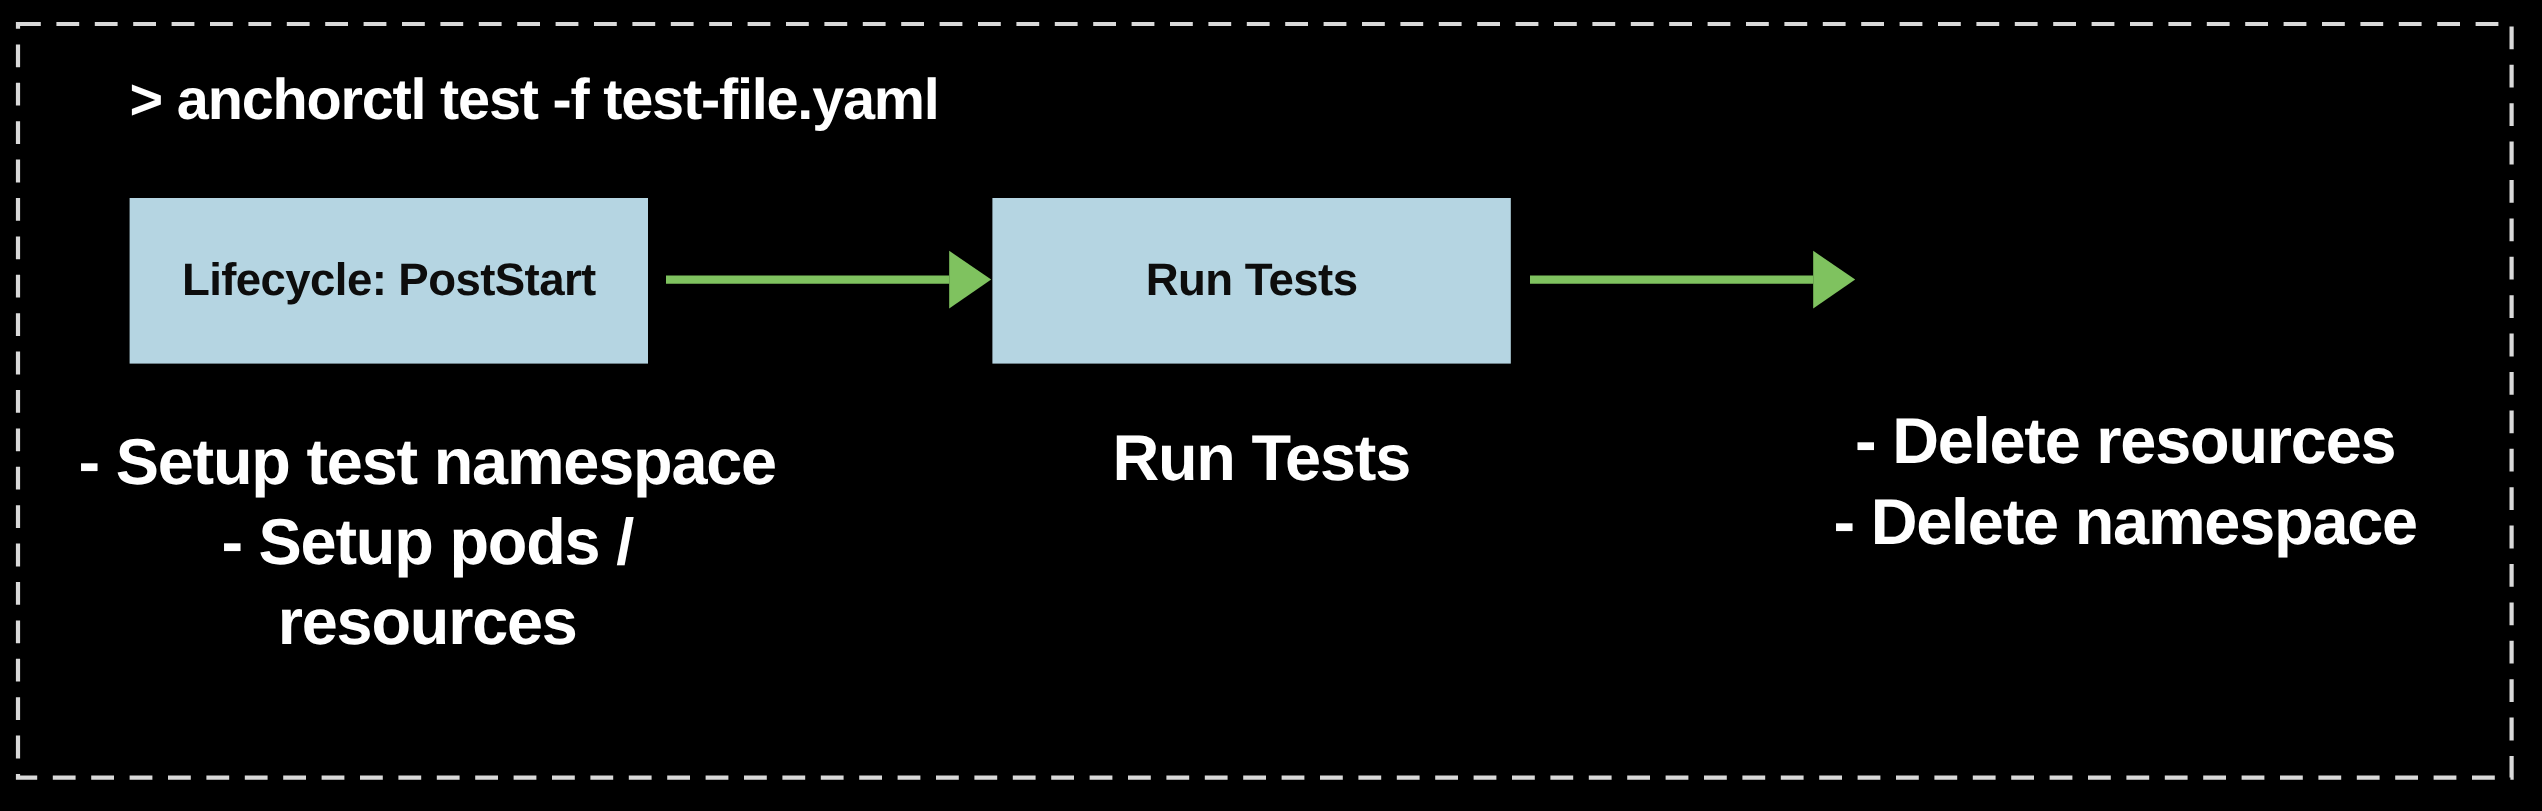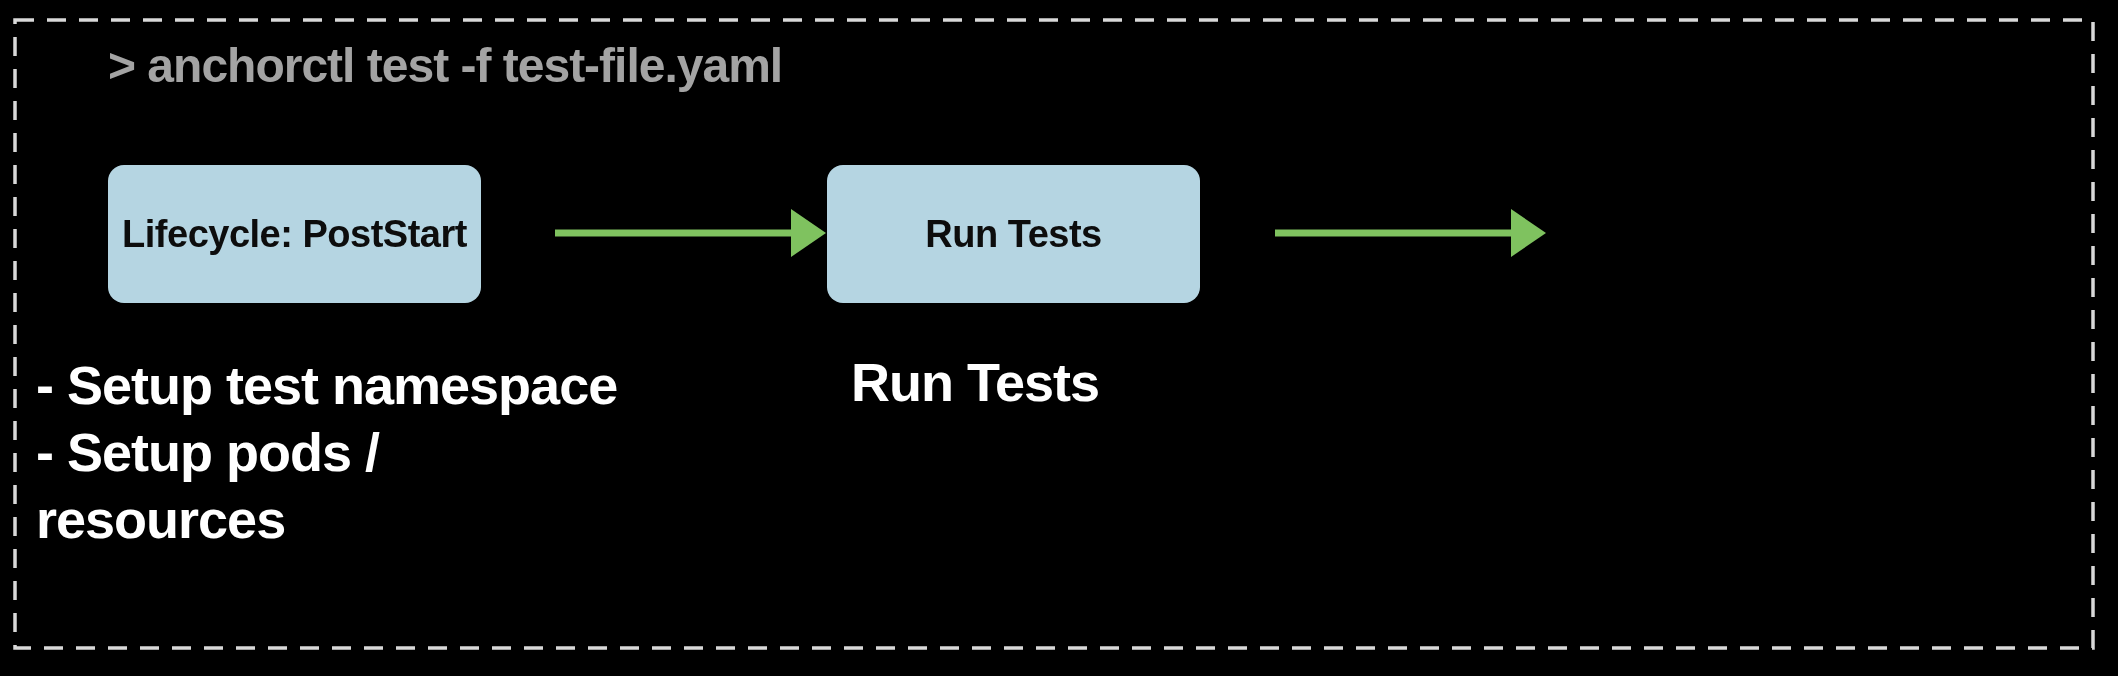--- a/index.html
+++ b/index.html
@@ -19,35 +19,35 @@
   
   #frame-svg {
     position: absolute;
     left: 0; top: 0;
     width: 2118px; height: 676px;
   }
   
   .command {
     position: absolute;
     left: 108px;
-    top: 36px;
+    top: 54px;
     font-size: 48px;
     line-height: 60px;
-    color: #a3a3a3;
+    color: #ffffff;
     white-space: nowrap;
     letter-spacing: -1px;
   }
   
   .flow-box {
     position: absolute;
     top: 165px;
-    width: 373px;
+    width: 432px;
     height: 138px;
     background: #b5d5e2;
-    border-radius: 16px;
+    border-radius: 0;
     display: flex;
     align-items: center;
     justify-content: center;
   }
   .flow-box .box-label {
     font-size: 38px;
     color: #0d0d0d;
     white-space: nowrap;
     letter-spacing: -0.5px;
   }
@@ -62,21 +62,21 @@
     height: 60px;
   }
   #arrow-1 { left: 554px; }
   #arrow-2 { left: 1274px; }
   
   .description {
     position: absolute;
     color: #ffffff;
     font-size: 54px;
     line-height: 67px;
-    text-align: left;
+    text-align: center;
     white-space: pre-line;
     letter-spacing: -1px;
   }
   #desc-poststart { left: 36px;   width: 640px; top: 352px; }
   #desc-runtests  { left: 851px;  width: 400px; top: 349px; }
   #desc-prestop   { left: 1471px; width: 600px; top: 335px; }
 </style>
 </head>
 <body>
 
@@ -106,14 +106,16 @@
     <polygon points="237,6 237,54 272,30" fill="#7fc25f"></polygon>
   </svg>
 
 
   <div class="description" id="desc-poststart">- Setup test namespace
 - Setup pods /
 resources</div>
 
   <div class="description" id="desc-runtests">Run Tests</div>
 
+  <div class="description" id="desc-prestop">- Delete resources
+- Delete namespace</div>
 
 </div>
 
 </body></html>

